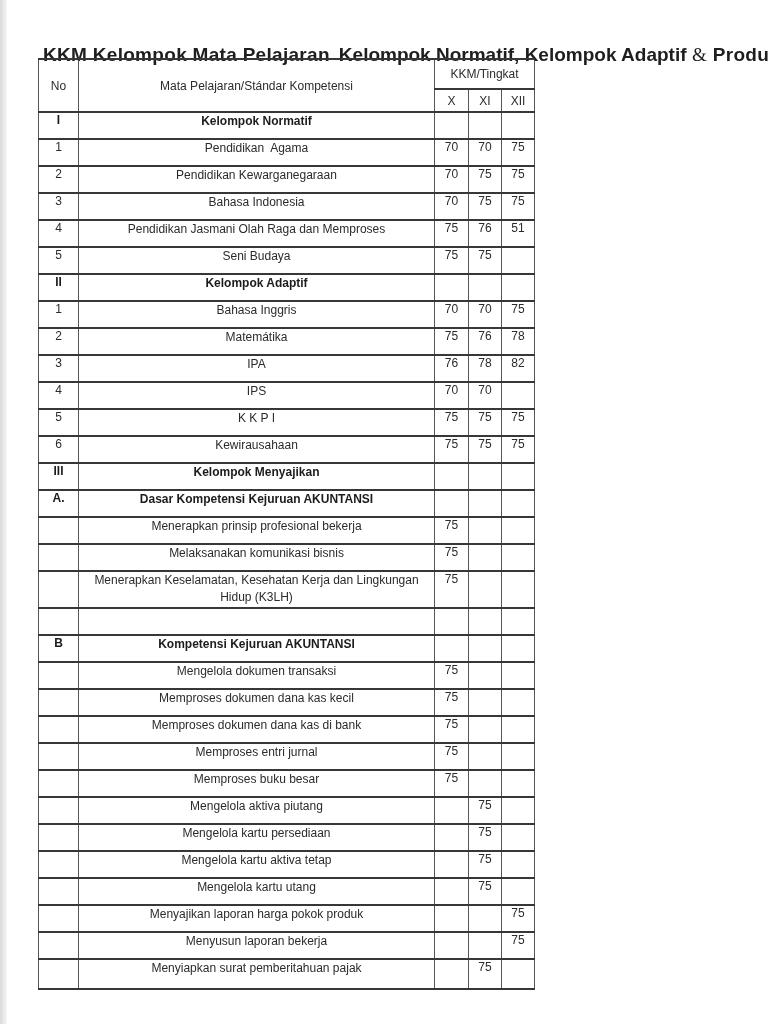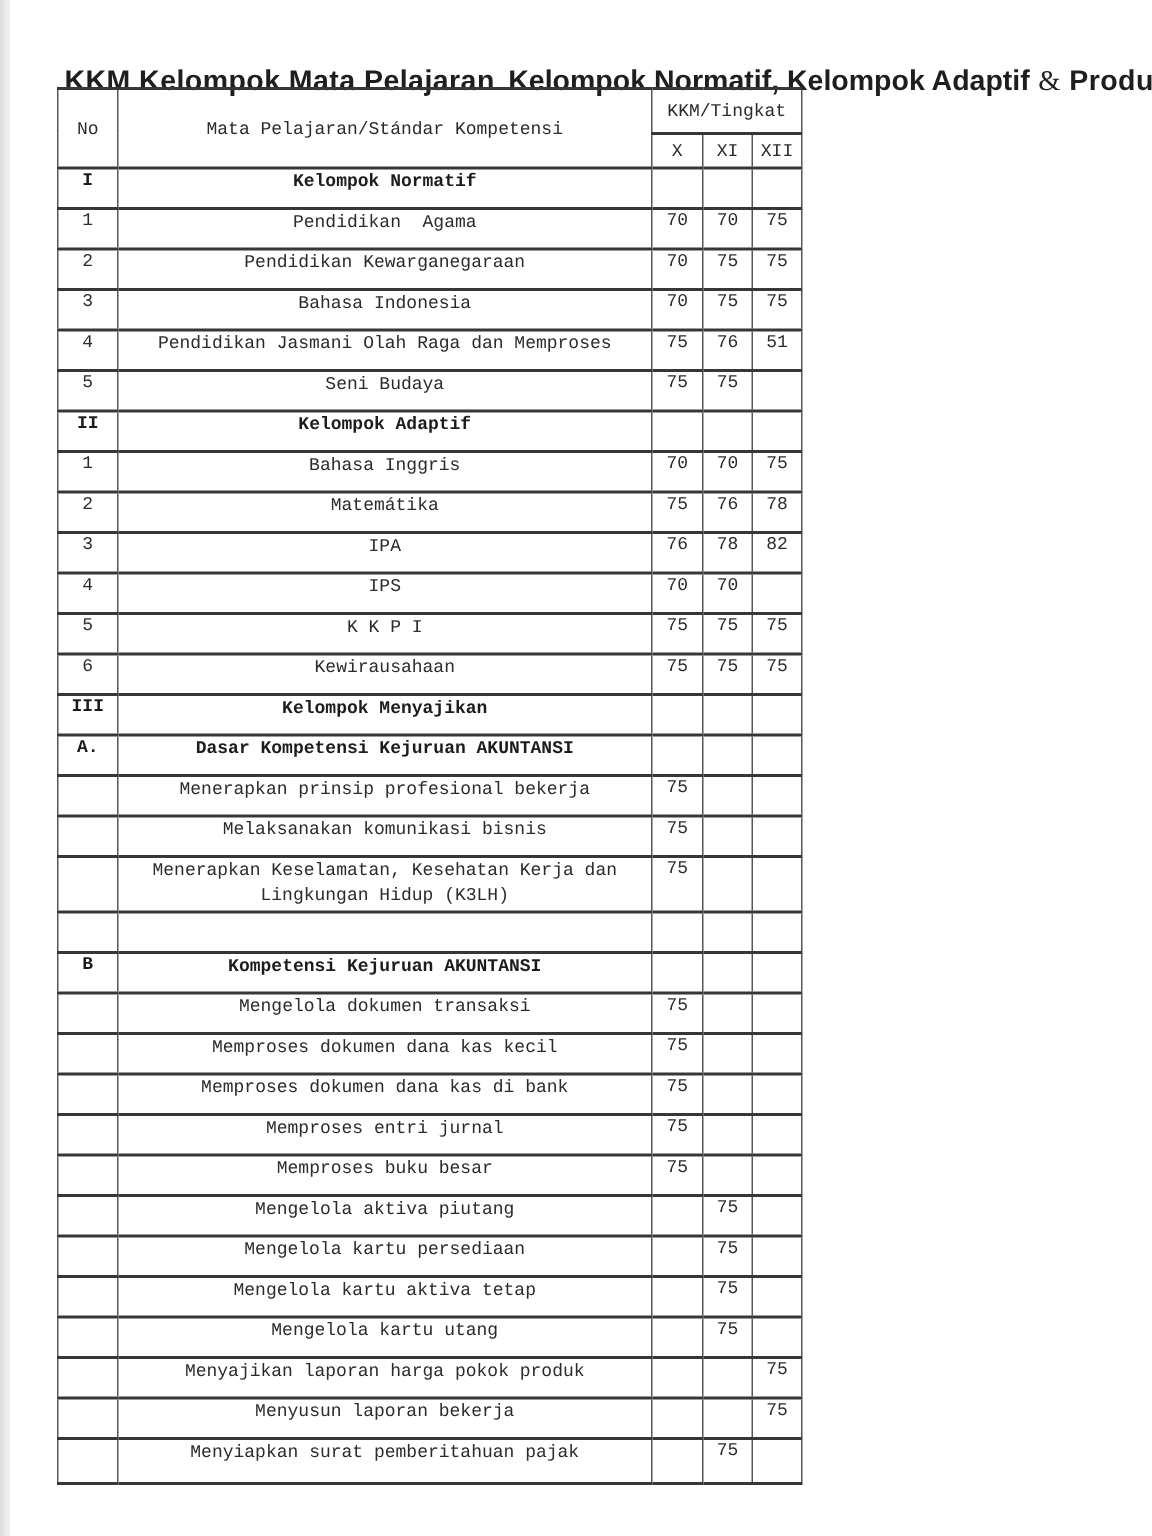--- a/index.html
+++ b/index.html
@@ -39,21 +39,20 @@
     font-family: "Liberation Serif", "DejaVu Serif", serif;
     font-weight: normal;
   }
   table.kkm {
     position: absolute;
     left: 38px;
     top: 58px;
     width: 496px;
     border-collapse: collapse;
     table-layout: fixed;
-    font-family: Liberation Mono, monospace;
   }
   table.kkm th, table.kkm td {
     border-left: 1px solid #565656;
     border-right: 1px solid #565656;
     border-top: 2px solid #373737;
     border-bottom: 2px solid #373737;
     font-size: 12px;
     font-weight: normal;
     padding: 0;
     overflow: hidden;

